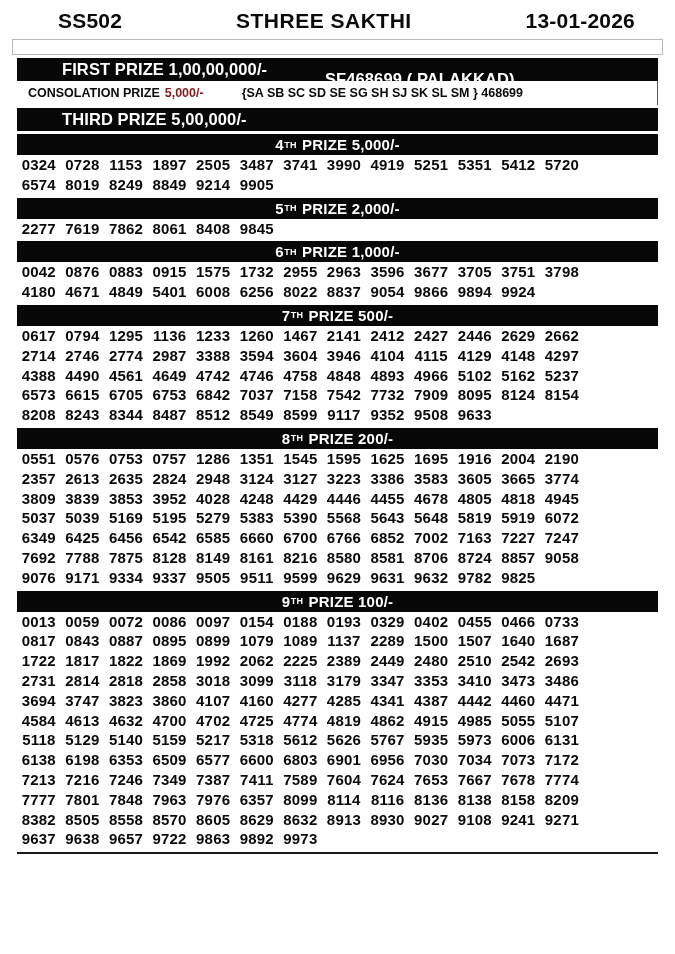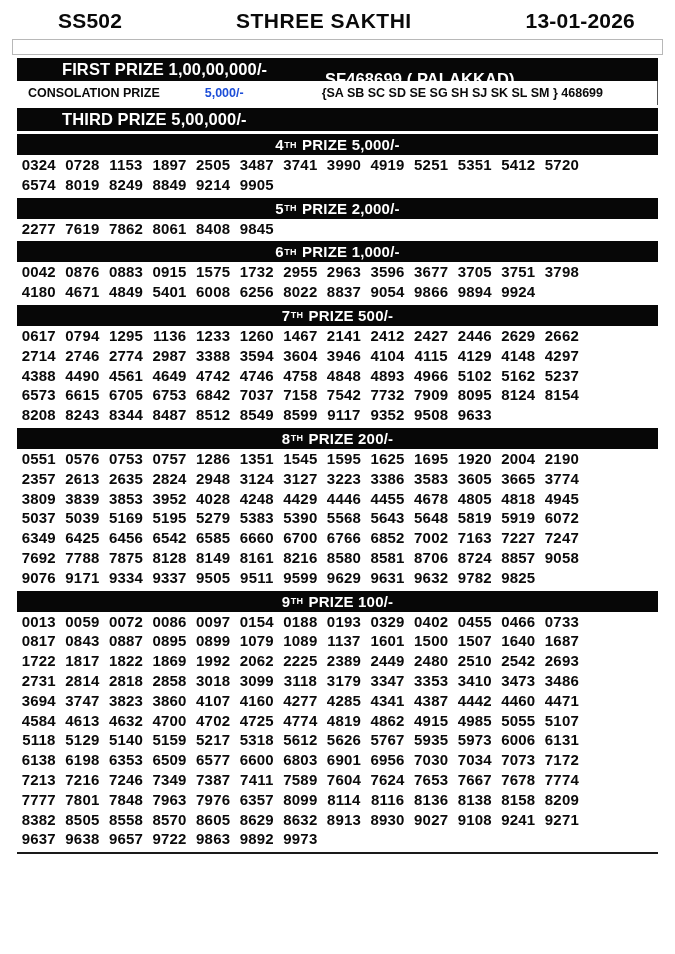--- a/index.html
+++ b/index.html
@@ -35,21 +35,21 @@
     font-weight: 700; font-size: 16.5px; letter-spacing: 0.1px;
   }
   .bar .bar-label { margin-left: 45px; width: 263px; white-space: nowrap; }
   .bar .bar-winner { white-space: nowrap; margin-top: 19px; }
 
   
   .consolation {
     display: flex; align-items: center;
     height: 24px; 
     border-right: 1px solid #555;
-    font-weight: 700; font-size: 12.5px; letter-spacing: 0px; gap: 40px;
+    font-weight: 700; font-size: 12.5px; letter-spacing: 0px;
   }
   .consolation .c-label { margin-left: 11px; }
   .consolation .c-amount { margin-left: 5px; }
   .consolation .c-series { margin-left: 38px; }
 
   
   .section-header {
     background: #070707; color: #ffffff;
     height: 21px; margin-top: 3px;
     display: flex; justify-content: center; align-items: center;
@@ -82,21 +82,21 @@
 
   <div class="content">
 
     <div class="bar">
       <span class="bar-label">FIRST PRIZE 1,00,00,000/-</span>
       <span class="bar-winner">SF468699 ( PALAKKAD)</span>
     </div>
 
     <div class="consolation">
       <span class="c-label">CONSOLATION PRIZE</span>
-      <span class="c-amount" style="color: #1d4ed8;">5,000/-</span>
+      <span class="c-amount" style="color: #7f1d1d;">5,000/-</span>
       <span class="c-series">{SA SB SC SD SE SG SH SJ SK SL SM } 468699</span>
     </div>
 
 
     <div class="bar">
       <span class="bar-label">THIRD PRIZE 5,00,000/-</span>
     </div>
 
     <div>
         <div class="section-header">
@@ -261,21 +261,21 @@
           <span class="num">0551</span>
           <span class="num">0576</span>
           <span class="num">0753</span>
           <span class="num">0757</span>
           <span class="num">1286</span>
           <span class="num">1351</span>
           <span class="num">1545</span>
           <span class="num">1595</span>
           <span class="num">1625</span>
           <span class="num">1695</span>
-          <span class="num">1920</span>
+          <span class="num">1916</span>
           <span class="num">2004</span>
           <span class="num">2190</span>
         </div>
         <div class="num-row">
           <span class="num">2357</span>
           <span class="num">2613</span>
           <span class="num">2635</span>
           <span class="num">2824</span>
           <span class="num">2948</span>
           <span class="num">3124</span>
@@ -383,21 +383,21 @@
         </div>
         <div class="num-row">
           <span class="num">0817</span>
           <span class="num">0843</span>
           <span class="num">0887</span>
           <span class="num">0895</span>
           <span class="num">0899</span>
           <span class="num">1079</span>
           <span class="num">1089</span>
           <span class="num">1137</span>
-          <span class="num">1601</span>
+          <span class="num">2289</span>
           <span class="num">1500</span>
           <span class="num">1507</span>
           <span class="num">1640</span>
           <span class="num">1687</span>
         </div>
         <div class="num-row">
           <span class="num">1722</span>
           <span class="num">1817</span>
           <span class="num">1822</span>
           <span class="num">1869</span>

